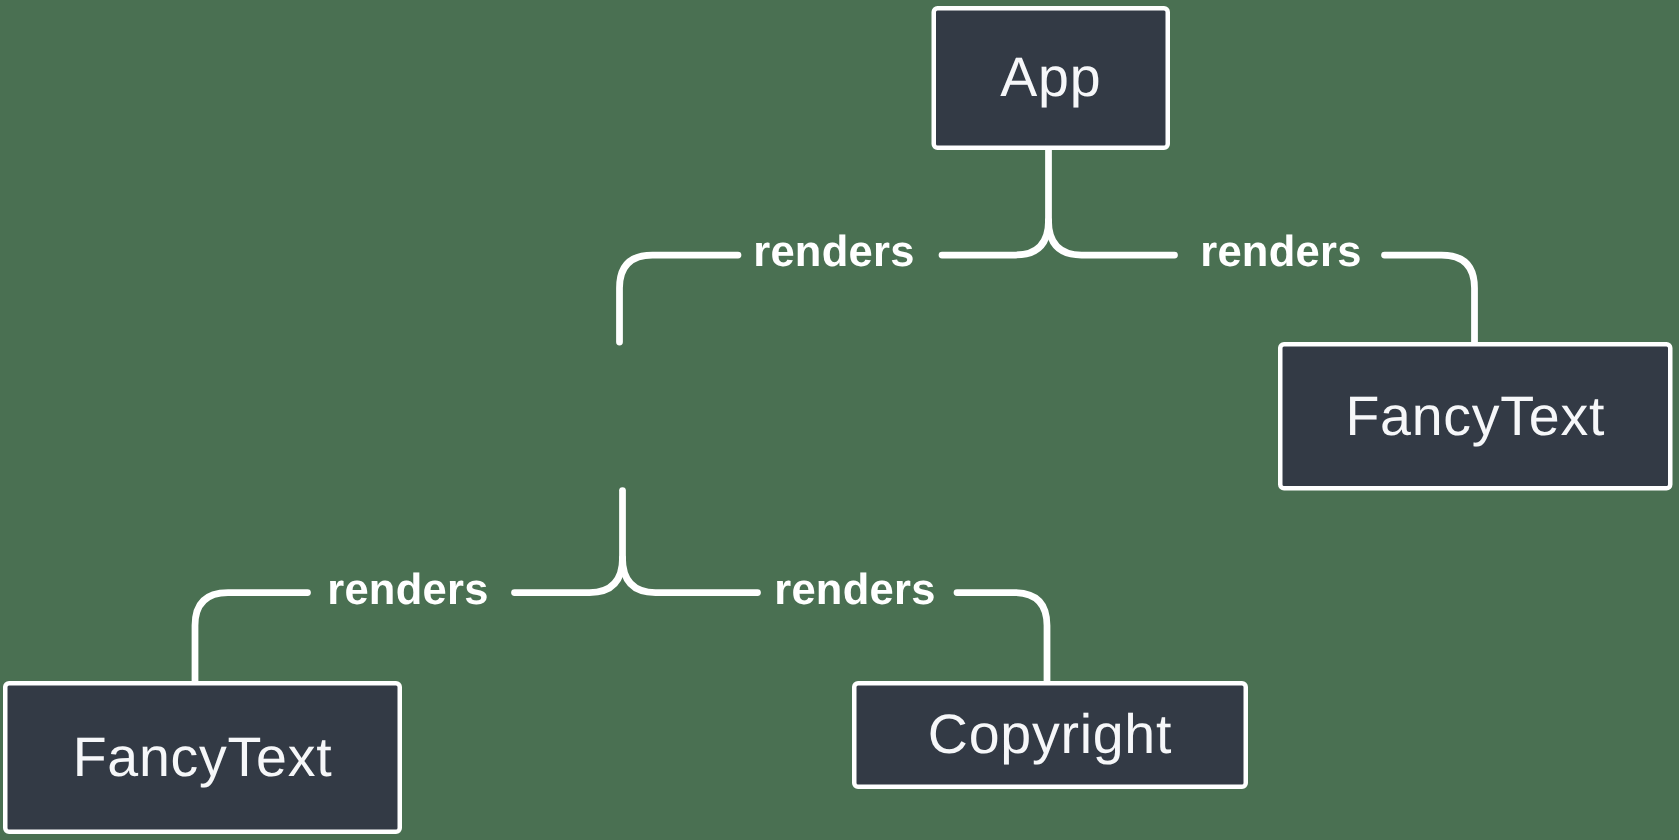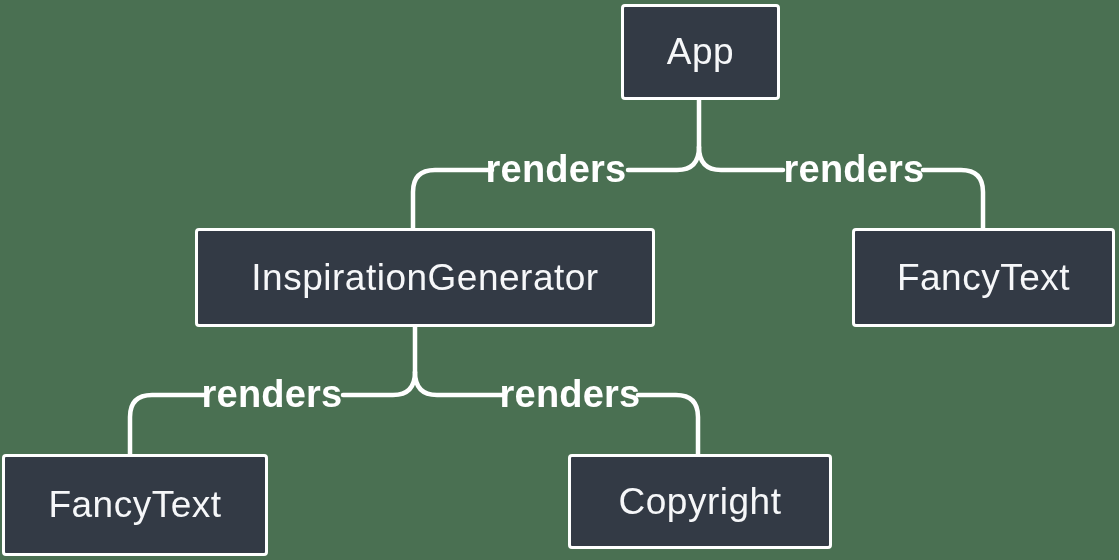--- a/index.html
+++ b/index.html
@@ -30,25 +30,25 @@
     border-radius:4px;
     display:flex;align-items:center;justify-content:center;
     color:var(--node-text);
     font-size:37px;letter-spacing:0.5px;
     white-space:nowrap;
   }
   .node-app{left:621px;top:4px;width:159px;height:96px;}
   .node-inspiration{left:195px;top:228px;width:460px;height:99px;}
   .node-fancy-right{left:852px;top:228px;width:263px;height:99px;}
   .node-fancy-left{left:2px;top:454px;width:266px;height:102px;}
-  .node-copyright{left:568px;top:454px;width:264px;height:95px;}
+  .node-copyright{left:568px;top:454px;width:264px;height:72px;}
   .edge-label{
     position:absolute;transform:translate(-50%,-50%);
     color:var(--edge-label-text);
-    font-size:38px;font-weight:700;letter-spacing:0.2px;
+    font-size:29px;font-weight:700;letter-spacing:0.2px;
     white-space:nowrap;
   }
   .edge-label-1{left:556px;top:169px;}
   .edge-label-2{left:854px;top:169px;}
   .edge-label-3{left:272px;top:394px;}
   .edge-label-4{left:570px;top:394px;}
 </style>
 </head>
 <body>
 
@@ -66,23 +66,20 @@
 
     <path class="edge-path" d="M415 372 Q415 395 393 395 H343 M205 395 H152 Q130 395 130 417 V454"></path>
 
     <path class="edge-path" d="M415 372 Q415 395 437 395 H505 M638 395 H676 Q698 395 698 417 V455"></path>
   </svg>
 
   <div class="node node-app">
     <span>App</span>
   </div>
 
-  <div class="node node-inspiration">
-    <span>InspirationGenerator</span>
-  </div>
 
   <div class="node node-fancy-right">
     <span>FancyText</span>
   </div>
 
   <div class="node node-fancy-left">
     <span>FancyText</span>
   </div>
 
   <div class="node node-copyright">

